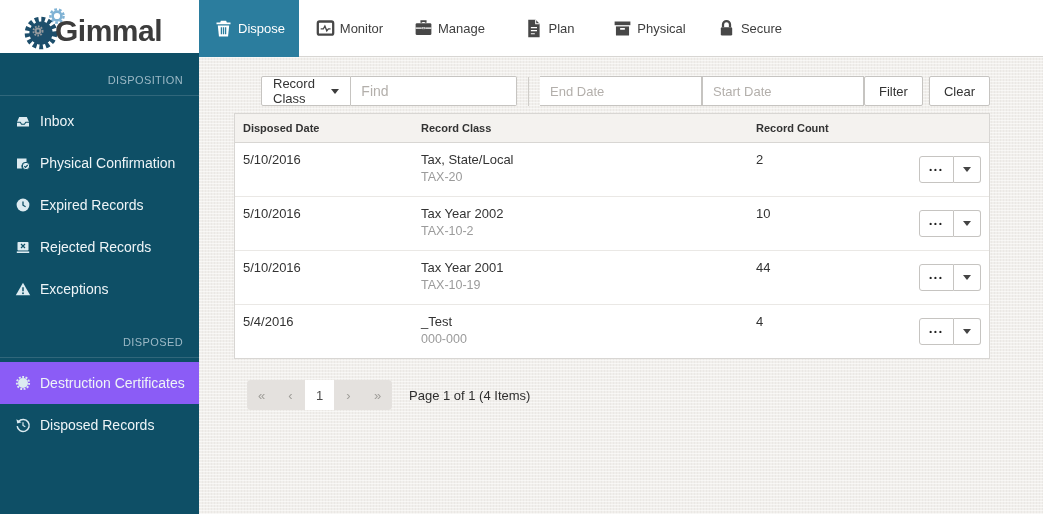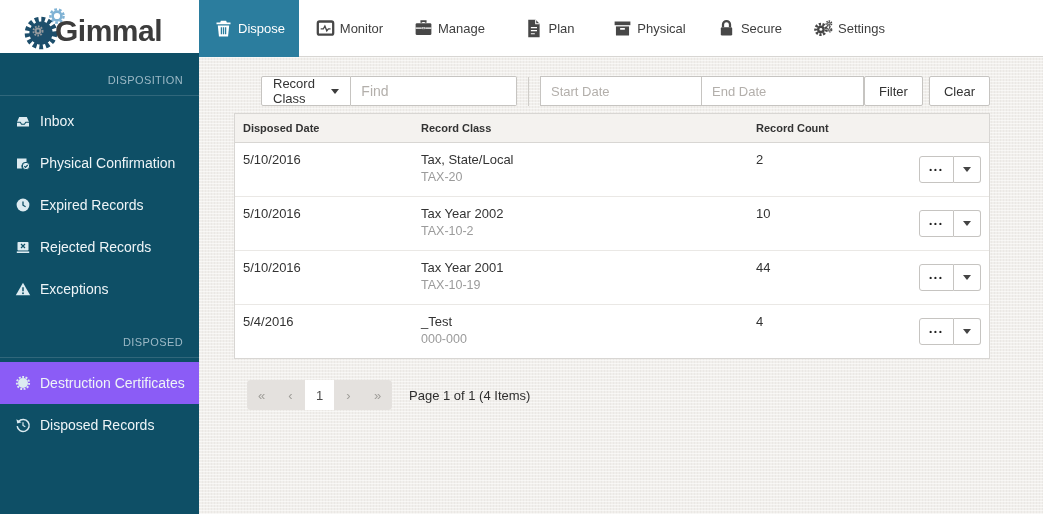--- a/index.html
+++ b/index.html
@@ -149,34 +149,20 @@
           </svg>
         <span>Physical</span>
       </div>
       <div class="tab">
         <svg viewBox="0 0 24 24">
             <path d="M8 10.5V7.5a4 4 0 0 1 8 0v3" fill="none" stroke="currentColor" stroke-width="2.6"></path>
             <rect x="5.5" y="10.5" width="13" height="9.5" rx="1.4" fill="currentColor"></rect>
           </svg>
         <span>Secure</span>
       </div>
-      <div class="tab">
-        <svg viewBox="0 0 24 24">
-            <circle cx="9" cy="13" r="6" fill="none" stroke="currentColor" stroke-width="3.2" stroke-dasharray="2.5 1.7"></circle>
-            <circle cx="9" cy="13" r="4.4" fill="currentColor"></circle>
-            <circle cx="9" cy="13" r="1.7" fill="var(--tabbg,#fff)"></circle>
-            <circle cx="18.2" cy="6.5" r="2.9" fill="none" stroke="currentColor" stroke-width="2" stroke-dasharray="1.5 1.1"></circle>
-            <circle cx="18.2" cy="6.5" r="2" fill="currentColor"></circle>
-            <circle cx="18.2" cy="6.5" r="0.8" fill="var(--tabbg,#fff)"></circle>
-            <circle cx="19" cy="13.5" r="2.3" fill="none" stroke="currentColor" stroke-width="1.8" stroke-dasharray="1.3 1"></circle>
-            <circle cx="19" cy="13.5" r="1.6" fill="currentColor"></circle>
-            <circle cx="19" cy="13.5" r="0.7" fill="var(--tabbg,#fff)"></circle>
-          </svg>
-        <span>Settings</span>
-      </div>
     </nav>
   </div>
 
   <div class="sidebar">
     <div class="sb-label">DISPOSITION</div>
     <div class="sb-divider"></div>
     <div class="sb-items">
       <div class="sb-item">
         <svg viewBox="0 0 16 16">
             <path fill="currentColor" d="M2 9l2.2-5h7.6L14 9v4.5H2z"></path>
@@ -240,22 +226,22 @@
 
   <div class="main">
 
     <div class="filter-bar">
       <div class="rc-btn">
         <span>Record Class</span>
         <span class="caret-sm"></span>
       </div>
       <input class="find" type="text" placeholder="Find" style="">
       <div class="vdiv"></div>
+      <input class="date end" type="text" placeholder="End Date" style="">
       <input class="date" type="text" placeholder="Start Date" style="">
-      <input class="date end" type="text" placeholder="End Date" style="">
       <button class="fbtn filter">Filter</button>
       <button class="fbtn">Clear</button>
     </div>
 
     <div class="table">
       <div class="thead">
         <div class="th">Disposed Date</div>
         <div class="th">Record Class</div>
         <div class="th">Record Count</div>
         <div class="th"></div>

